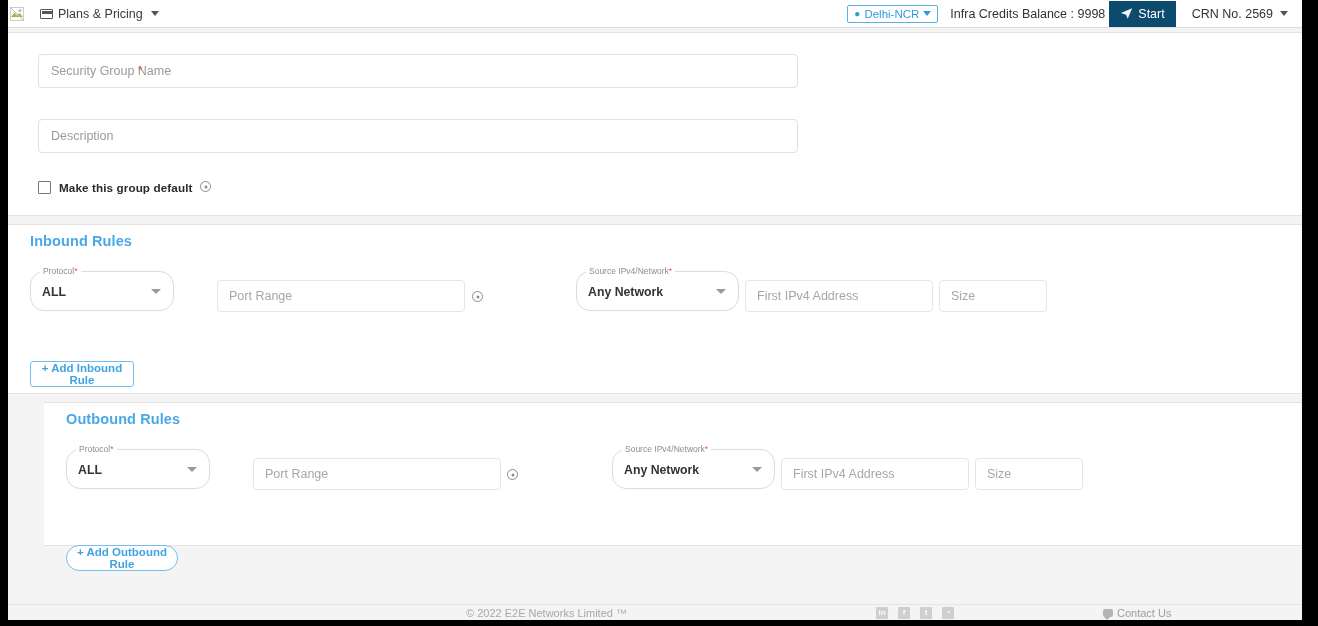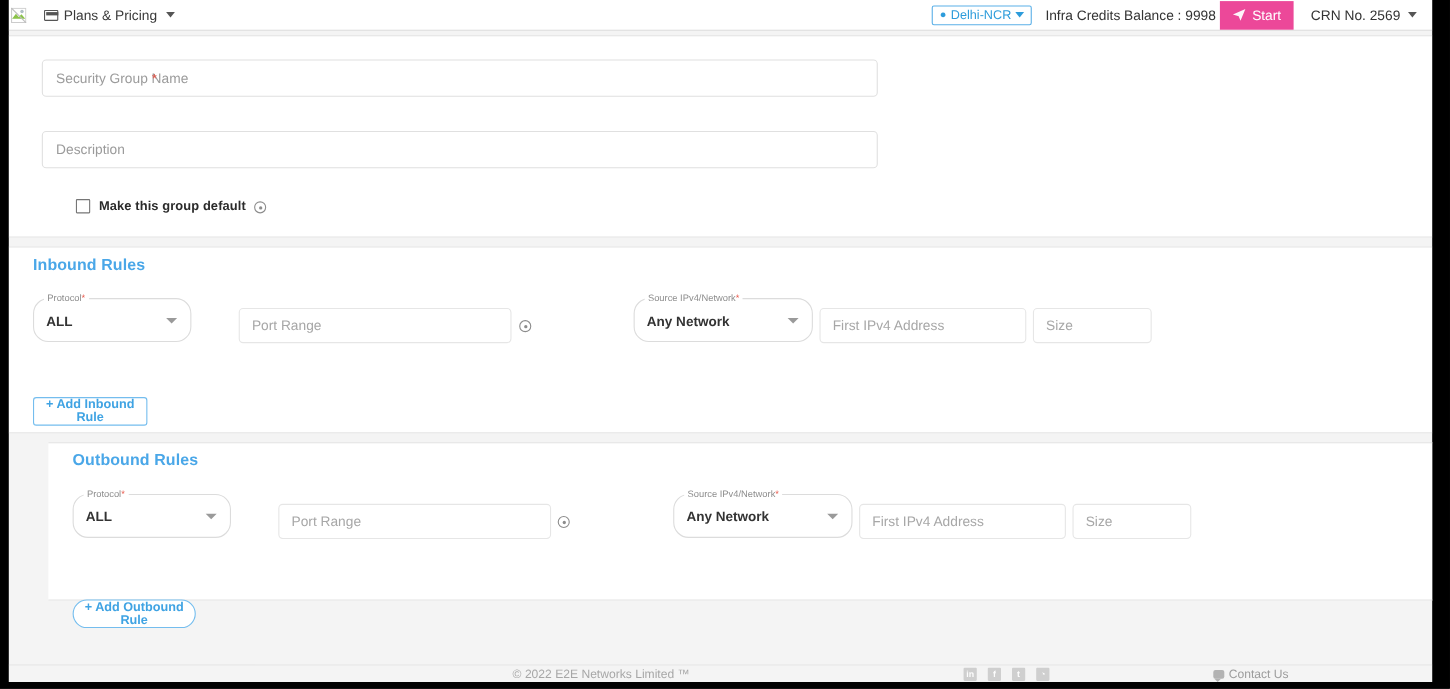--- a/index.html
+++ b/index.html
@@ -86,21 +86,21 @@
     border-left: 4px solid transparent;
     border-right: 4px solid transparent;
     border-top: 5px solid #2d9cdb;
     display: inline-block;
   }
   .credits {
     font-size: 12.5px; color: #333;
     margin-right: 4px; white-space: nowrap;
   }
   .start-btn {
-    background: #ec4899; color: #ffffff;
+    background: #0c4a6e; color: #ffffff;
     font-size: 12.5px;
     height: 26px;
     display: flex; align-items: center; gap: 5px;
     padding: 0 11px;
     border: none; cursor: pointer;
     margin-right: 16px;
   }
   .crn {
     font-size: 12.5px; color: #333;
     display: flex; align-items: center; gap: 4px;
@@ -140,21 +140,21 @@
   }
   .req-star {
     position: absolute;
     color: #e8574a; font-size: 12px;
     pointer-events: none;
   }
   #sg-desc { left: 30px; top: 86px; width: 760px; height: 34px; }
 
   #default-row {
     position: absolute; left: 30px; top: 148px;
-    display: flex; align-items: flex-end; gap: 8px; margin-left: 31px;
+    display: flex; align-items: flex-start; gap: 8px;
   }
   .cbx {
     width: 13px; height: 13px;
     border: 1px solid #767676;
     background: #fff;
     border-radius: 1px;
     cursor: pointer;
     flex: 0 0 auto;
   }
   .cbx-label {

